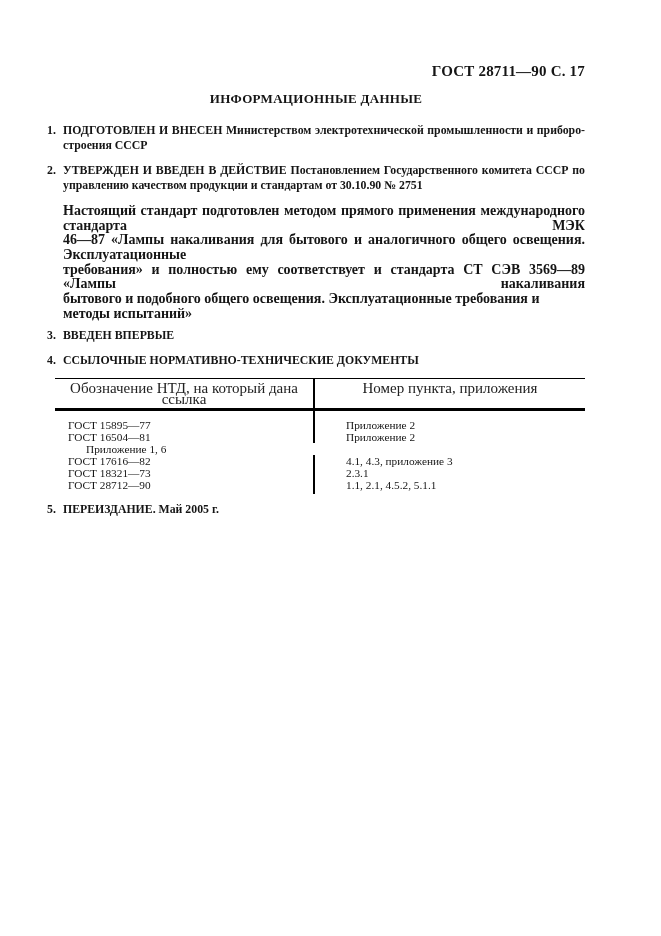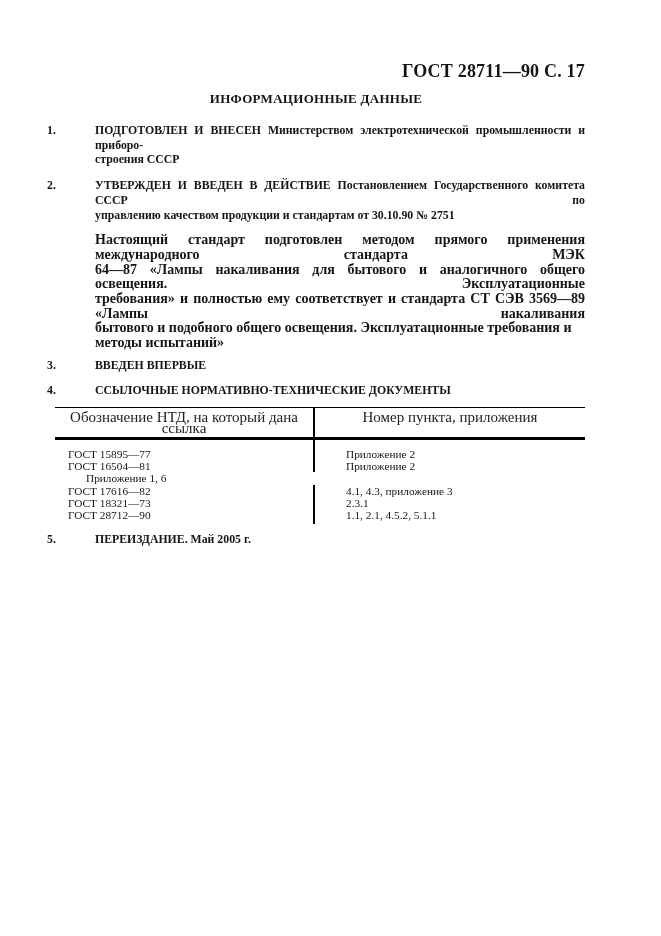--- a/index.html
+++ b/index.html
@@ -16,21 +16,21 @@
     color: #151515;
     overflow: hidden;
   }
   .content {
     padding: 0 76px 0 47px; 
   }
   .doc-header {
     margin-top: 64px;
     text-align: right;
     font-weight: 700;
-    font-size: 18px;
+    font-size: 15px;
     line-height: 14px;
     letter-spacing: 0.2px;
     white-space: nowrap;
   }
   .doc-title {
     margin-top: 13px;
     text-align: center;
     font-weight: 700;
     font-size: 13px;
     line-height: 15px;
@@ -48,21 +48,21 @@
     left: 0;
     top: 0;
     font-weight: 700;
   }
   .para {
     padding-left: 16px;
     font-weight: 700;
     font-size: 14px;
     line-height: 14.7px;
   }
-  .jlines .jline { text-align: left; margin-left: 32px; }
+  .jlines .jline { text-align: left; }
   .jlines .jline:not(:last-child) {
     text-align: justify;
     text-align-last: justify;
   }
   .mt-item1 { margin-top: 17px; }
   .mt-item2 { margin-top: 11px; }
   .mt-para  { margin-top: 11px; }
   .mt-item3 { margin-top: 7px; }
   .mt-item4 { margin-top: 10px; }
   .mt-item5 { margin-top: 8px; }
@@ -133,21 +133,21 @@
     <div class="item jlines mt-item2">
       <span class="num">2.</span>
       <div class="jlines">
           <div class="jline">УТВЕРЖДЕН И ВВЕДЕН В ДЕЙСТВИЕ Постановлением Государственного комитета СССР по</div>
           <div class="jline">управлению качеством продукции и стандартам от 30.10.90 № 2751</div>
         </div>
     </div>
 
     <div class="para jlines mt-para">
         <div class="jline">Настоящий стандарт подготовлен методом прямого применения международного стандарта МЭК</div>
-        <div class="jline">64—87 «Лампы накаливания для бытового и аналогичного общего освещения. Эксплуатационные</div>
+        <div class="jline">46—87 «Лампы накаливания для бытового и аналогичного общего освещения. Эксплуатационные</div>
         <div class="jline">требования» и полностью ему соответствует и стандарта СТ СЭВ 3569—89 «Лампы накаливания</div>
         <div class="jline">бытового и подобного общего освещения. Эксплуатационные требования и методы испытаний»</div>
       </div>
 
     <div class="item jlines mt-item3">
       <span class="num">3.</span>
       <div class="jlines">
           <div class="jline">ВВЕДЕН ВПЕРВЫЕ</div>
         </div>
     </div>

